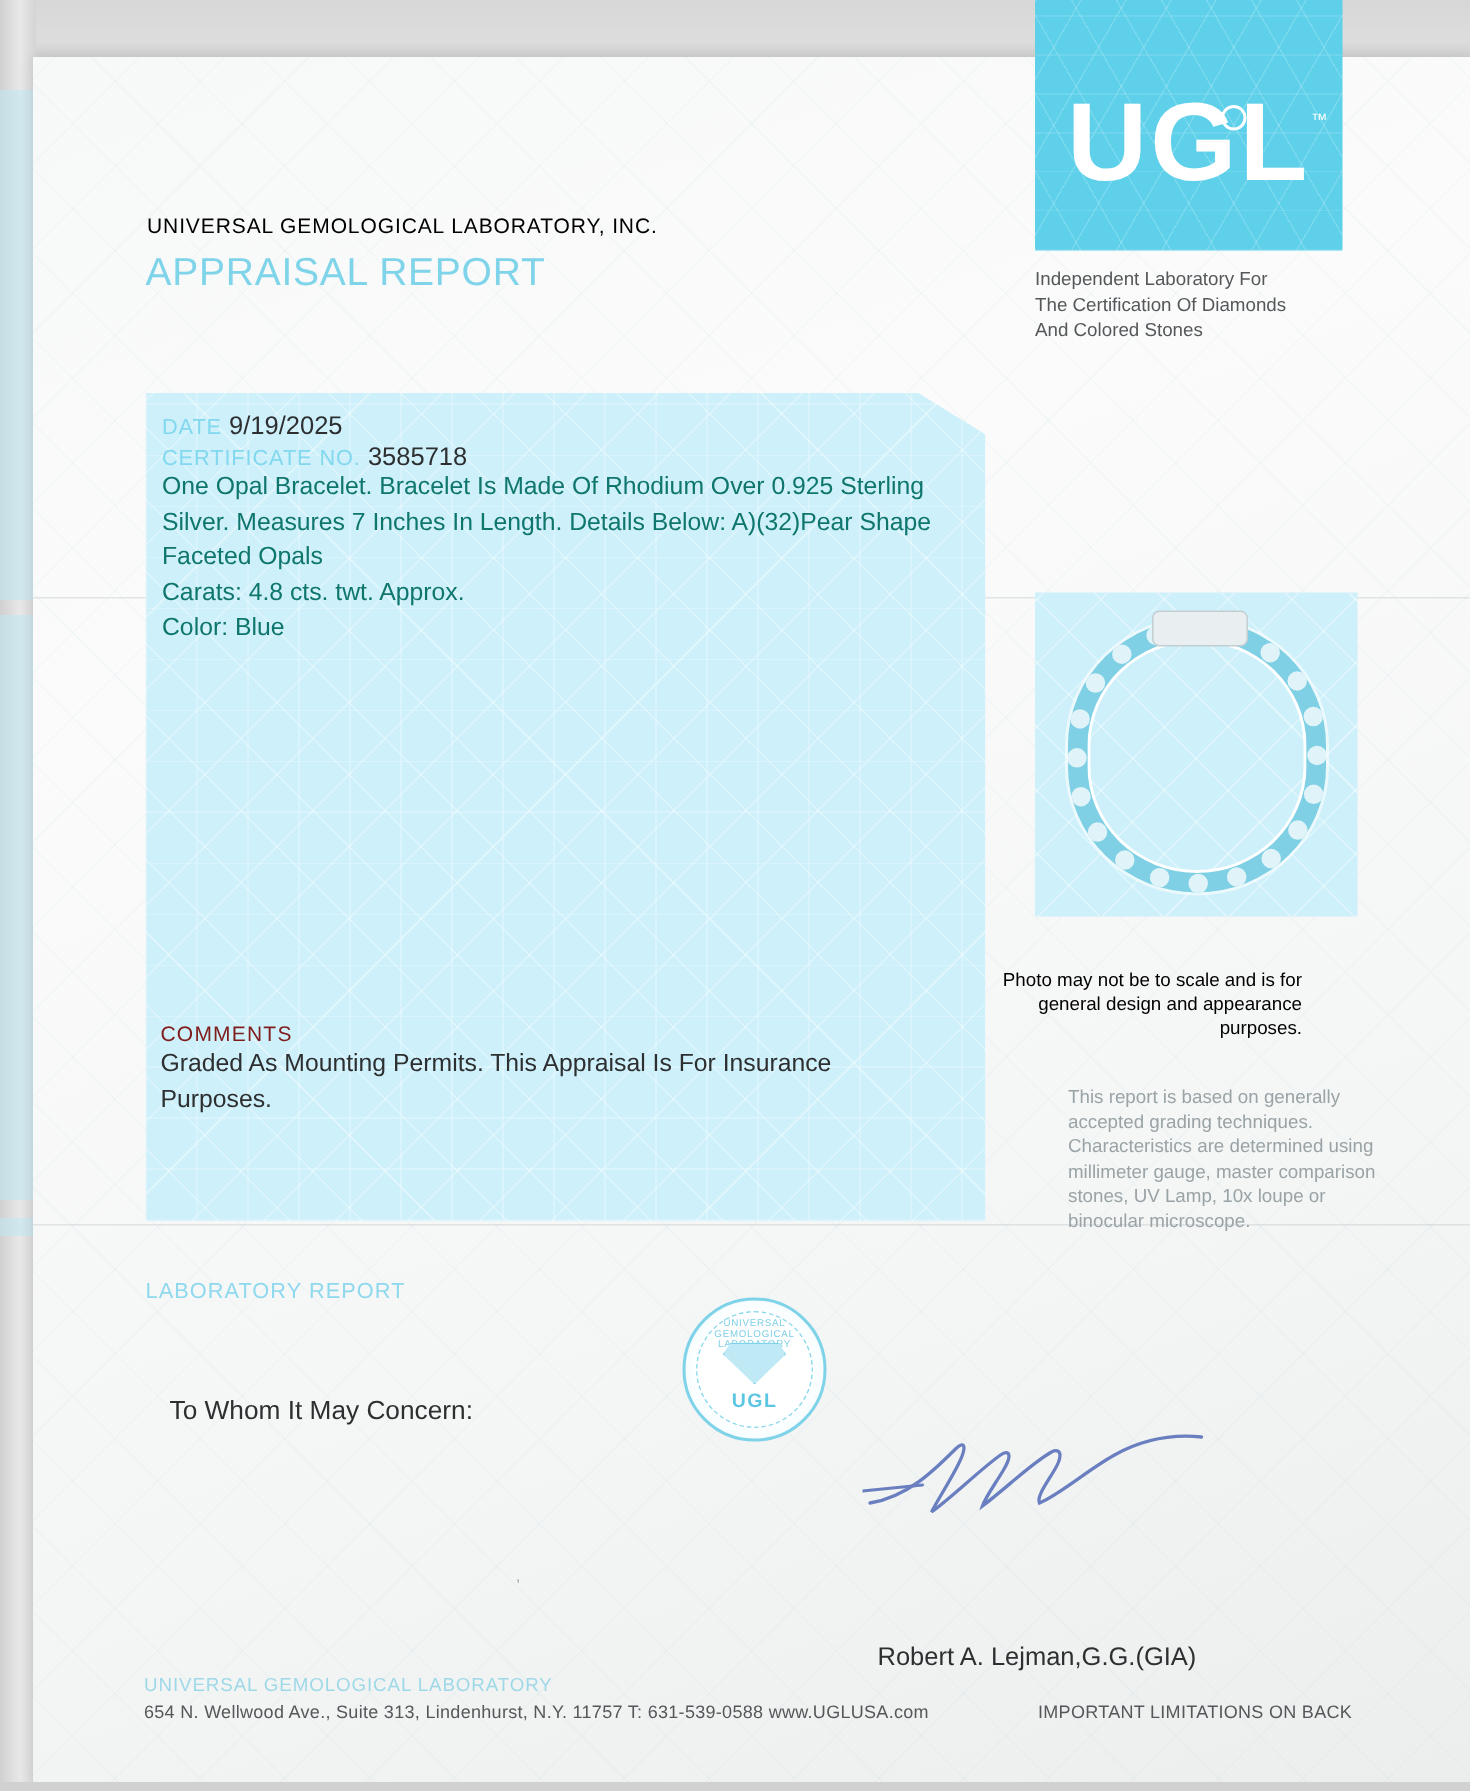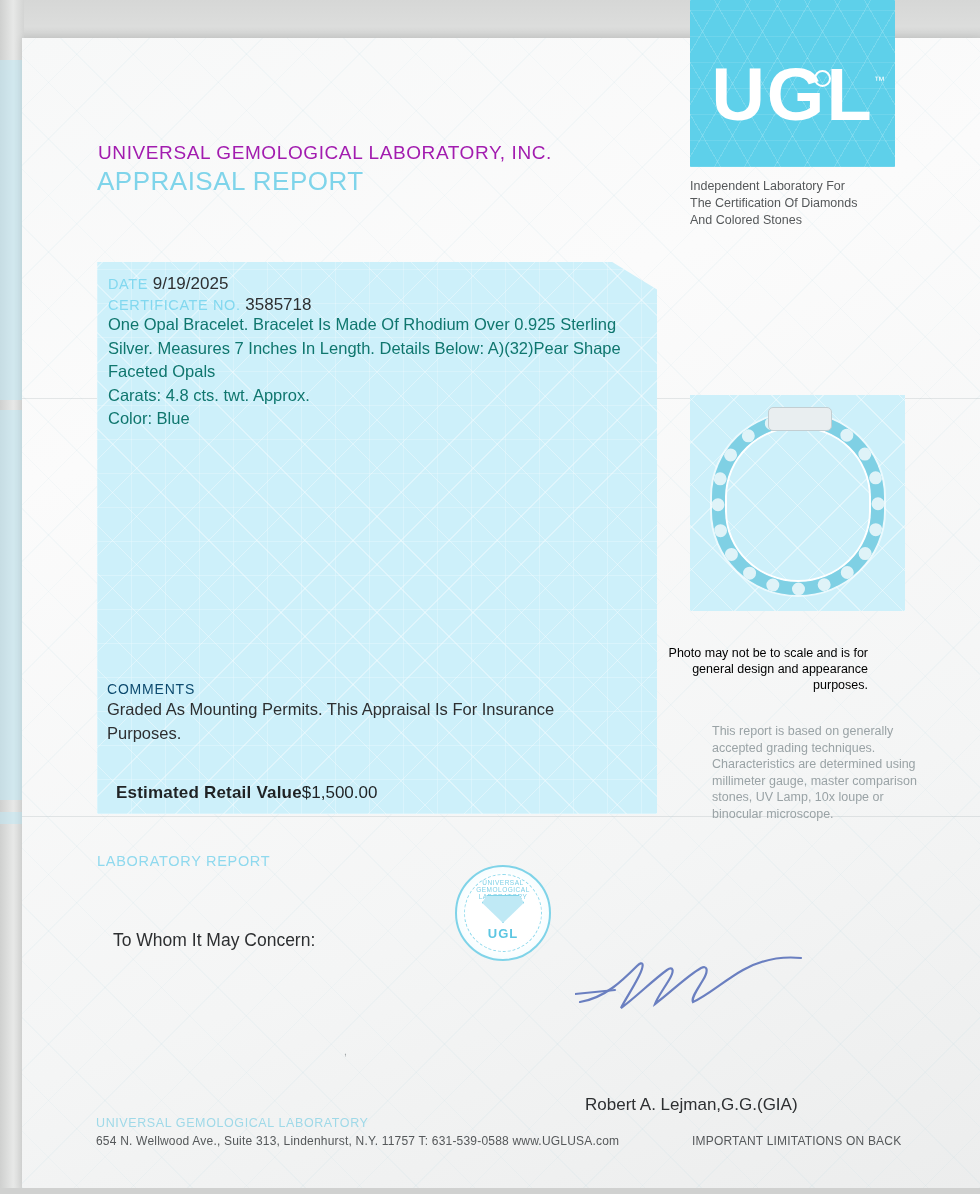--- a/index.html
+++ b/index.html
@@ -53,23 +53,23 @@
   .bottom-band {
     position: absolute;
     left: 0; bottom: 0; width: 980px; height: 6px;
     background: #d0d1d0;
   }
 
   
   .lab-name {
     position: absolute;
     left: 98px; top: 142px;
-    font-size: 19px;
+    font-size: 14px;
     letter-spacing: 0.6px;
-    color: #a21caf;
+    color: #000000;
     font-family: "Liberation Sans", sans-serif;
   }
   .report-title {
     position: absolute;
     left: 97px; top: 166px;
     font-size: 26px;
     letter-spacing: 0.5px;
     color: #7fd4ea;
     font-weight: 400;
   }
@@ -161,21 +161,21 @@
     width: 530px;
     font-size: 16.5px;
     line-height: 23.5px;
     color: #0f766e;
   }
   .comments-label {
     position: absolute;
     left: 107px; top: 681px;
     font-size: 14px;
     letter-spacing: .8px;
-    color: #0c4a6e;
+    color: #7f1d1d;
   }
   .comments-text {
     position: absolute;
     left: 107px; top: 698px;
     width: 520px;
     font-size: 16.5px;
     line-height: 23.5px;
     color: #2d2f31;
   }
   .retail {
@@ -407,23 +407,20 @@
     <span>3585718</span>
   </div>
 
   <div class="desc" style="white-space:pre-line;">One Opal Bracelet. Bracelet Is Made Of Rhodium Over 0.925 Sterling Silver. Measures 7 Inches In Length. Details Below: A)(32)Pear Shape Faceted Opals
 Carats: 4.8 cts. twt. Approx.
 Color: Blue</div>
 
   <div class="comments-label">COMMENTS</div>
   <div class="comments-text">Graded As Mounting Permits.  This Appraisal Is For Insurance Purposes.</div>
 
-  <div class="retail">
-    <b>Estimated Retail Value</b><span class="val">$1,500.00</span>
-  </div>
 
   <div class="photo-box">
     <div class="pattern"></div>
     <div class="bracelet"></div>
     <div class="bracelet-stones"></div>
     <div class="clasp"></div>
   </div>
   <div class="photo-note">Photo may not be to scale and is for general design and appearance purposes.</div>
   <div class="report-note">This report is based on generally accepted grading techniques. Characteristics are determined using millimeter gauge, master comparison stones, UV Lamp, 10x loupe or binocular microscope.</div>
 

